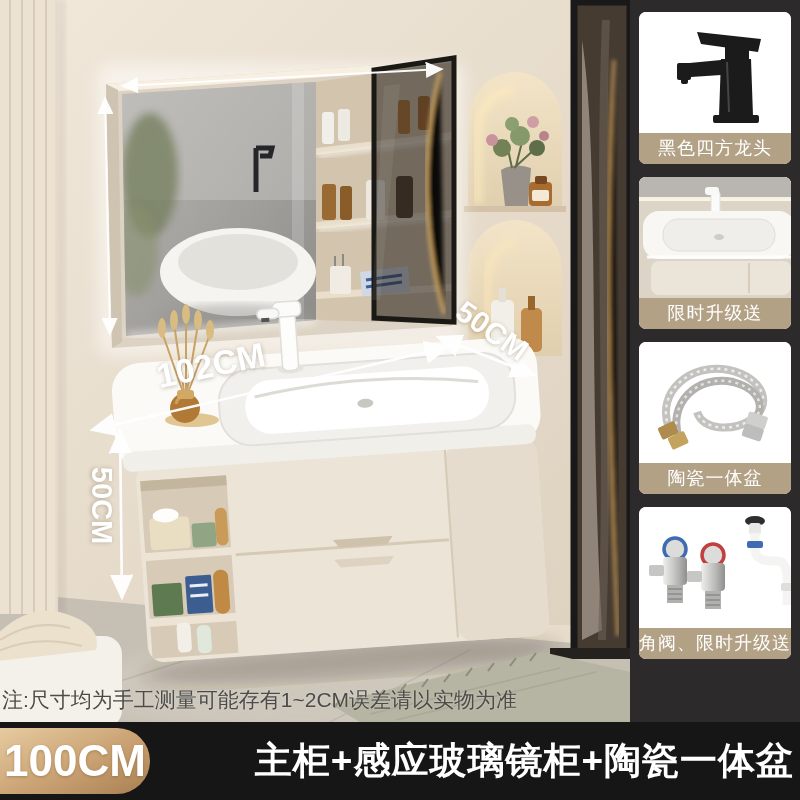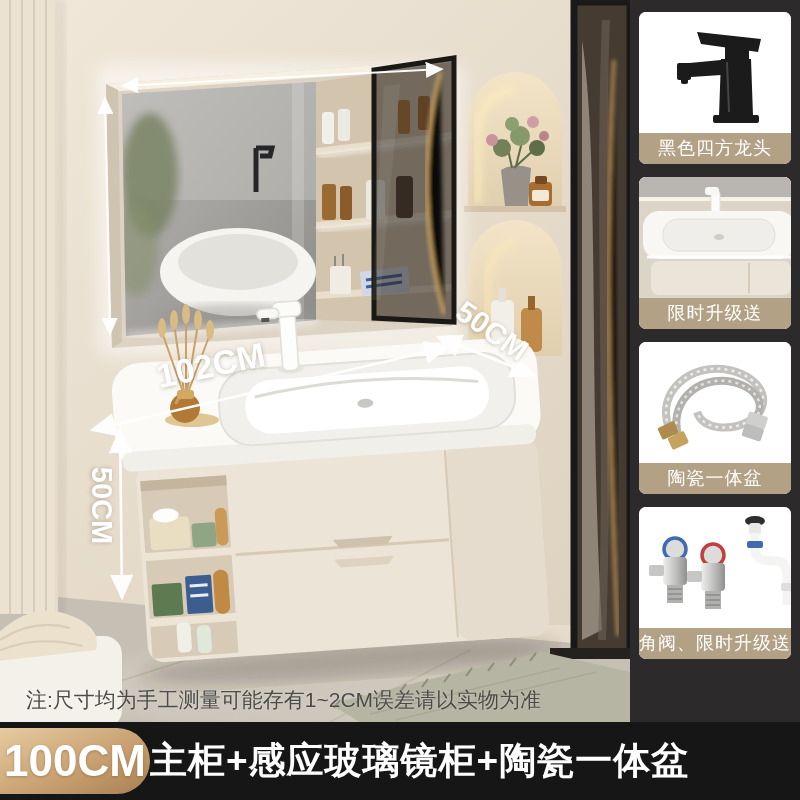--- a/index.html
+++ b/index.html
@@ -7,41 +7,41 @@
          font-family:"Liberation Sans","DejaVu Sans",sans-serif;background:#e8ddcd;}
   
   .photo{position:absolute;left:0;top:0;width:630px;height:722px;overflow:hidden;background:#e8ddcd;}
   .photo svg{position:absolute;left:0;top:0;}
   .dim{position:absolute;color:#ffffff;font-weight:bold;
        text-shadow:0 1px 4px rgba(90,70,40,.35);white-space:nowrap;}
   .dim-width{left:146px;top:346px;width:130px;font-size:34px;transform:rotate(-12deg);text-align:center;}
   .dim-depth{left:444px;top:314px;width:96px;font-size:30px;transform:rotate(35deg);text-align:center;}
   .dim-height{left:58px;top:489px;width:86px;font-size:29px;transform:rotate(90deg);text-align:center;}
   .note{position:absolute;left:2px;top:686px;width:470px;font-size:21px;color:#4d4b48;
-        letter-spacing:0px;white-space:nowrap;text-shadow:0 0 2px rgba(255,255,255,.45);margin-left:24px;}
+        letter-spacing:0px;white-space:nowrap;text-shadow:0 0 2px rgba(255,255,255,.45);}
   
   .sidebar{position:absolute;left:630px;top:0;width:170px;height:722px;background:#2c2a2b;
            display:flex;flex-direction:column;align-items:center;}
   .gift-header{margin-top:8px;height:40px;line-height:40px;color:#ffffff;font-size:30px;
                font-weight:bold;letter-spacing:1px;white-space:nowrap;}
   .cards{display:flex;flex-direction:column;gap:13px;margin-top:12px;}
   .card{width:152px;height:152px;background:#ffffff;border-radius:7px;overflow:hidden;
         display:flex;flex-direction:column;}
   .card-img{flex:1;position:relative;background:#ffffff;}
   .card-img svg{display:block;width:160px;height:121px;}
   .card-label{height:31px;line-height:31px;background:#b3a185;color:#ffffff;font-size:18px;
               text-align:center;letter-spacing:1px;white-space:nowrap;}
   
   .footer{position:absolute;left:0;top:722px;width:800px;height:78px;background:#171616;
           display:flex;align-items:center;}
   .size-badge{width:150px;height:66px;line-height:66px;flex:0 0 auto;text-align:center;
               border-radius:0 36px 36px 0;color:#ffffff;font-size:44px;font-weight:bold;
               background:linear-gradient(155deg,#e6cba0 0%,#c9a172 55%,#a87f52 100%);
               text-shadow:0 1px 3px rgba(120,85,40,.45);}
-  .footer-text{flex:1;text-align:left;color:#ffffff;padding-right:6px;}
+  .footer-text{flex:1;text-align:right;color:#ffffff;padding-right:6px;}
   .footer-title{font-size:37px;font-weight:bold;line-height:40px;letter-spacing:1px;white-space:nowrap;}
   .footer-sub{font-size:20px;line-height:23px;color:#f2f1ef;margin-top:1px;white-space:nowrap;}
 </style>
 </head>
 <body>
 
 <div class="stage">
 
   <div class="photo">
     <svg width="630" height="722" viewBox="0 0 630 722">

